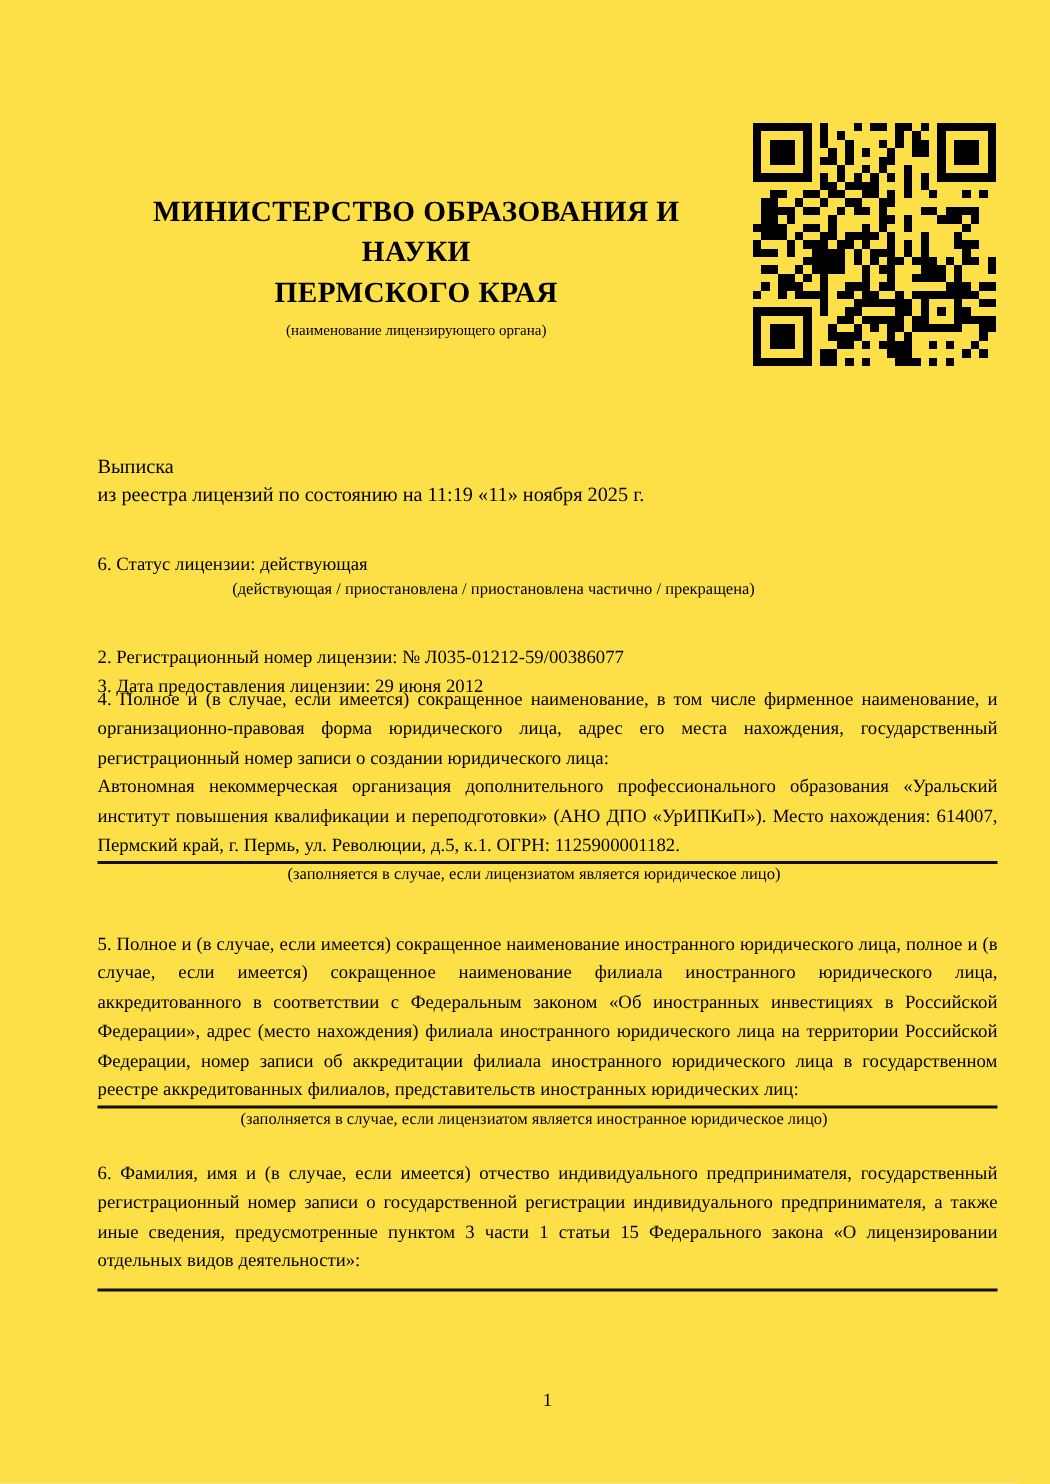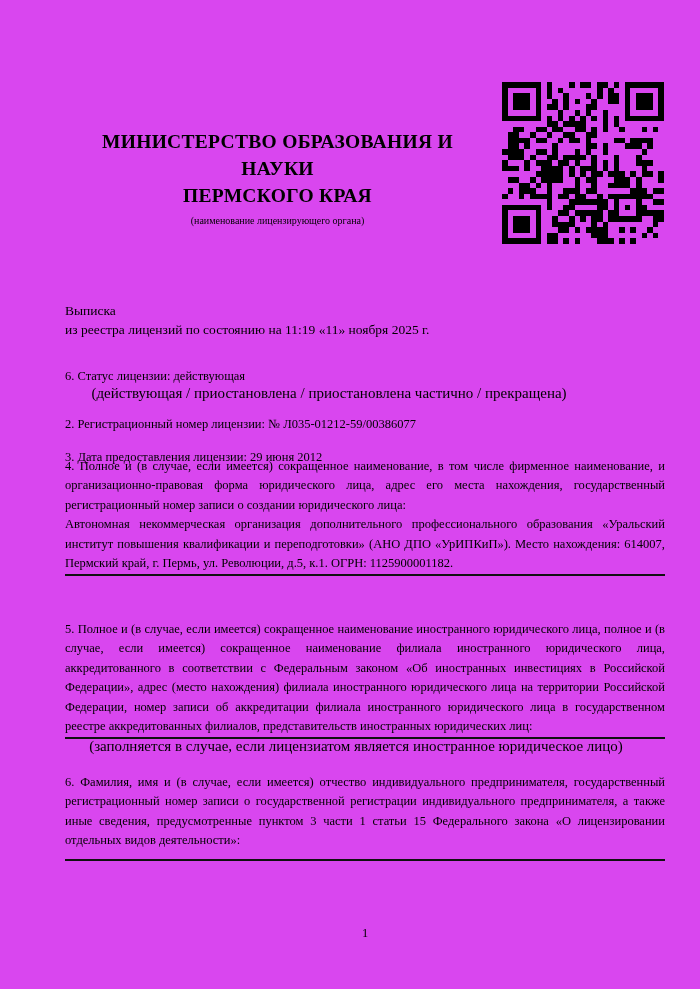--- a/index.html
+++ b/index.html
@@ -1,21 +1,21 @@
 <!DOCTYPE html>
 <html><head>
 <meta charset="utf-8">
 <style>
   html, body { margin: 0; padding: 0; background: #e8e8e8; }
   .page {
     position: relative;
     width: 700px;
     height: 989px;
     margin: 0 auto;
-    background: #d946ef;
+    background: #fde047;
     font-family: "Liberation Serif", "DejaVu Serif", serif;
     color: #000000;
     overflow: hidden;
   }
   .abs { position: absolute; }
   .header-block {
     left: 65px; top: 128px; width: 425px;
     text-align: center;
   }
   .header-line {
@@ -33,21 +33,21 @@
   }
   .sec { left: 65px; width: 600px; font-size: 12.5px; line-height: 19.4px; }
   .para { text-align: justify; margin: 0; }
   .single { text-align: left; margin: 0; }
   .rule {
     border: none; border-top: 2px solid #101010;
     margin: 1px 0 0 0; height: 0;
   }
   .rule-gap { margin-top: 8px; }
   .small-caption {
-    font-size: 15px; line-height: 15px; text-align: center; margin: 0;
+    font-size: 11px; line-height: 15px; text-align: center; margin: 0;
   }
   .cap-shift-1 { margin-right: 72px; }
   .cap-shift-sec { margin-right: 18px; }
   .footer-pagenum {
     left: 65px; top: 925px; width: 600px;
     text-align: center; font-size: 12.5px; line-height: 16px;
   }
 </style>
 </head>
 <body>
@@ -472,32 +472,33 @@
   <div class="abs doc-title">
     <div>Выписка</div>
     <div>из реестра лицензий по состоянию на 11:19 «11» ноября 2025 г.</div>
   </div>
 
   <div class="abs sec" style="top:367px">
     <p class="single">6. Статус лицензии: действующая</p>
     <p class="small-caption cap-shift-1">(действующая / приостановлена / приостановлена частично / прекращена)</p>
   </div>
 
-  <div class="abs sec" style="top:415px">
+  <div class="abs sec" style="top:429px">
     <p class="single">2. Регистрационный номер лицензии: № Л035-01212-59/00386077</p>
   </div>
 
   <div class="abs sec" style="top:448px">
     <p class="single">3. Дата предоставления лицензии: 29 июня 2012</p>
   </div>
 
   <div class="abs sec" style="top:457px">
     <p class="para">4. Полное и (в случае, если имеется) сокращенное наименование, в том числе фирменное наименование, и организационно-правовая форма юридического лица, адрес его места нахождения, государственный регистрационный номер записи о создании юридического лица:</p>
     <p class="para">Автономная некоммерческая организация дополнительного профессионального образования «Уральский институт повышения квалификации и переподготовки» (АНО ДПО «УрИПКиП»). Место нахождения: 614007, Пермский край, г. Пермь, ул. Революции, д.5, к.1. ОГРН: 1125900001182.</p>
     <hr class="rule">
+    <p class="small-caption cap-shift-sec">(заполняется в случае, если лицензиатом является юридическое лицо)</p>
   </div>
 
   <div class="abs sec" style="top:620px">
     <p class="para">5. Полное и (в случае, если имеется) сокращенное наименование иностранного юридического лица, полное и (в случае, если имеется) сокращенное наименование филиала иностранного юридического лица, аккредитованного в соответствии с Федеральным законом «Об иностранных инвестициях в Российской Федерации», адрес (место нахождения) филиала иностранного юридического лица на территории Российской Федерации, номер записи об аккредитации филиала иностранного юридического лица в государственном реестре аккредитованных филиалов, представительств иностранных юридических лиц:</p>
     <hr class="rule">
     <p class="small-caption cap-shift-sec">(заполняется в случае, если лицензиатом является иностранное юридическое лицо)</p>
   </div>
 
   <div class="abs sec" style="top:773px">
     <p class="para">6. Фамилия, имя и (в случае, если имеется) отчество индивидуального предпринимателя, государственный регистрационный номер записи о государственной регистрации индивидуального предпринимателя, а также иные сведения, предусмотренные пунктом 3 части 1 статьи 15 Федерального закона «О лицензировании отдельных видов деятельности»:</p>

